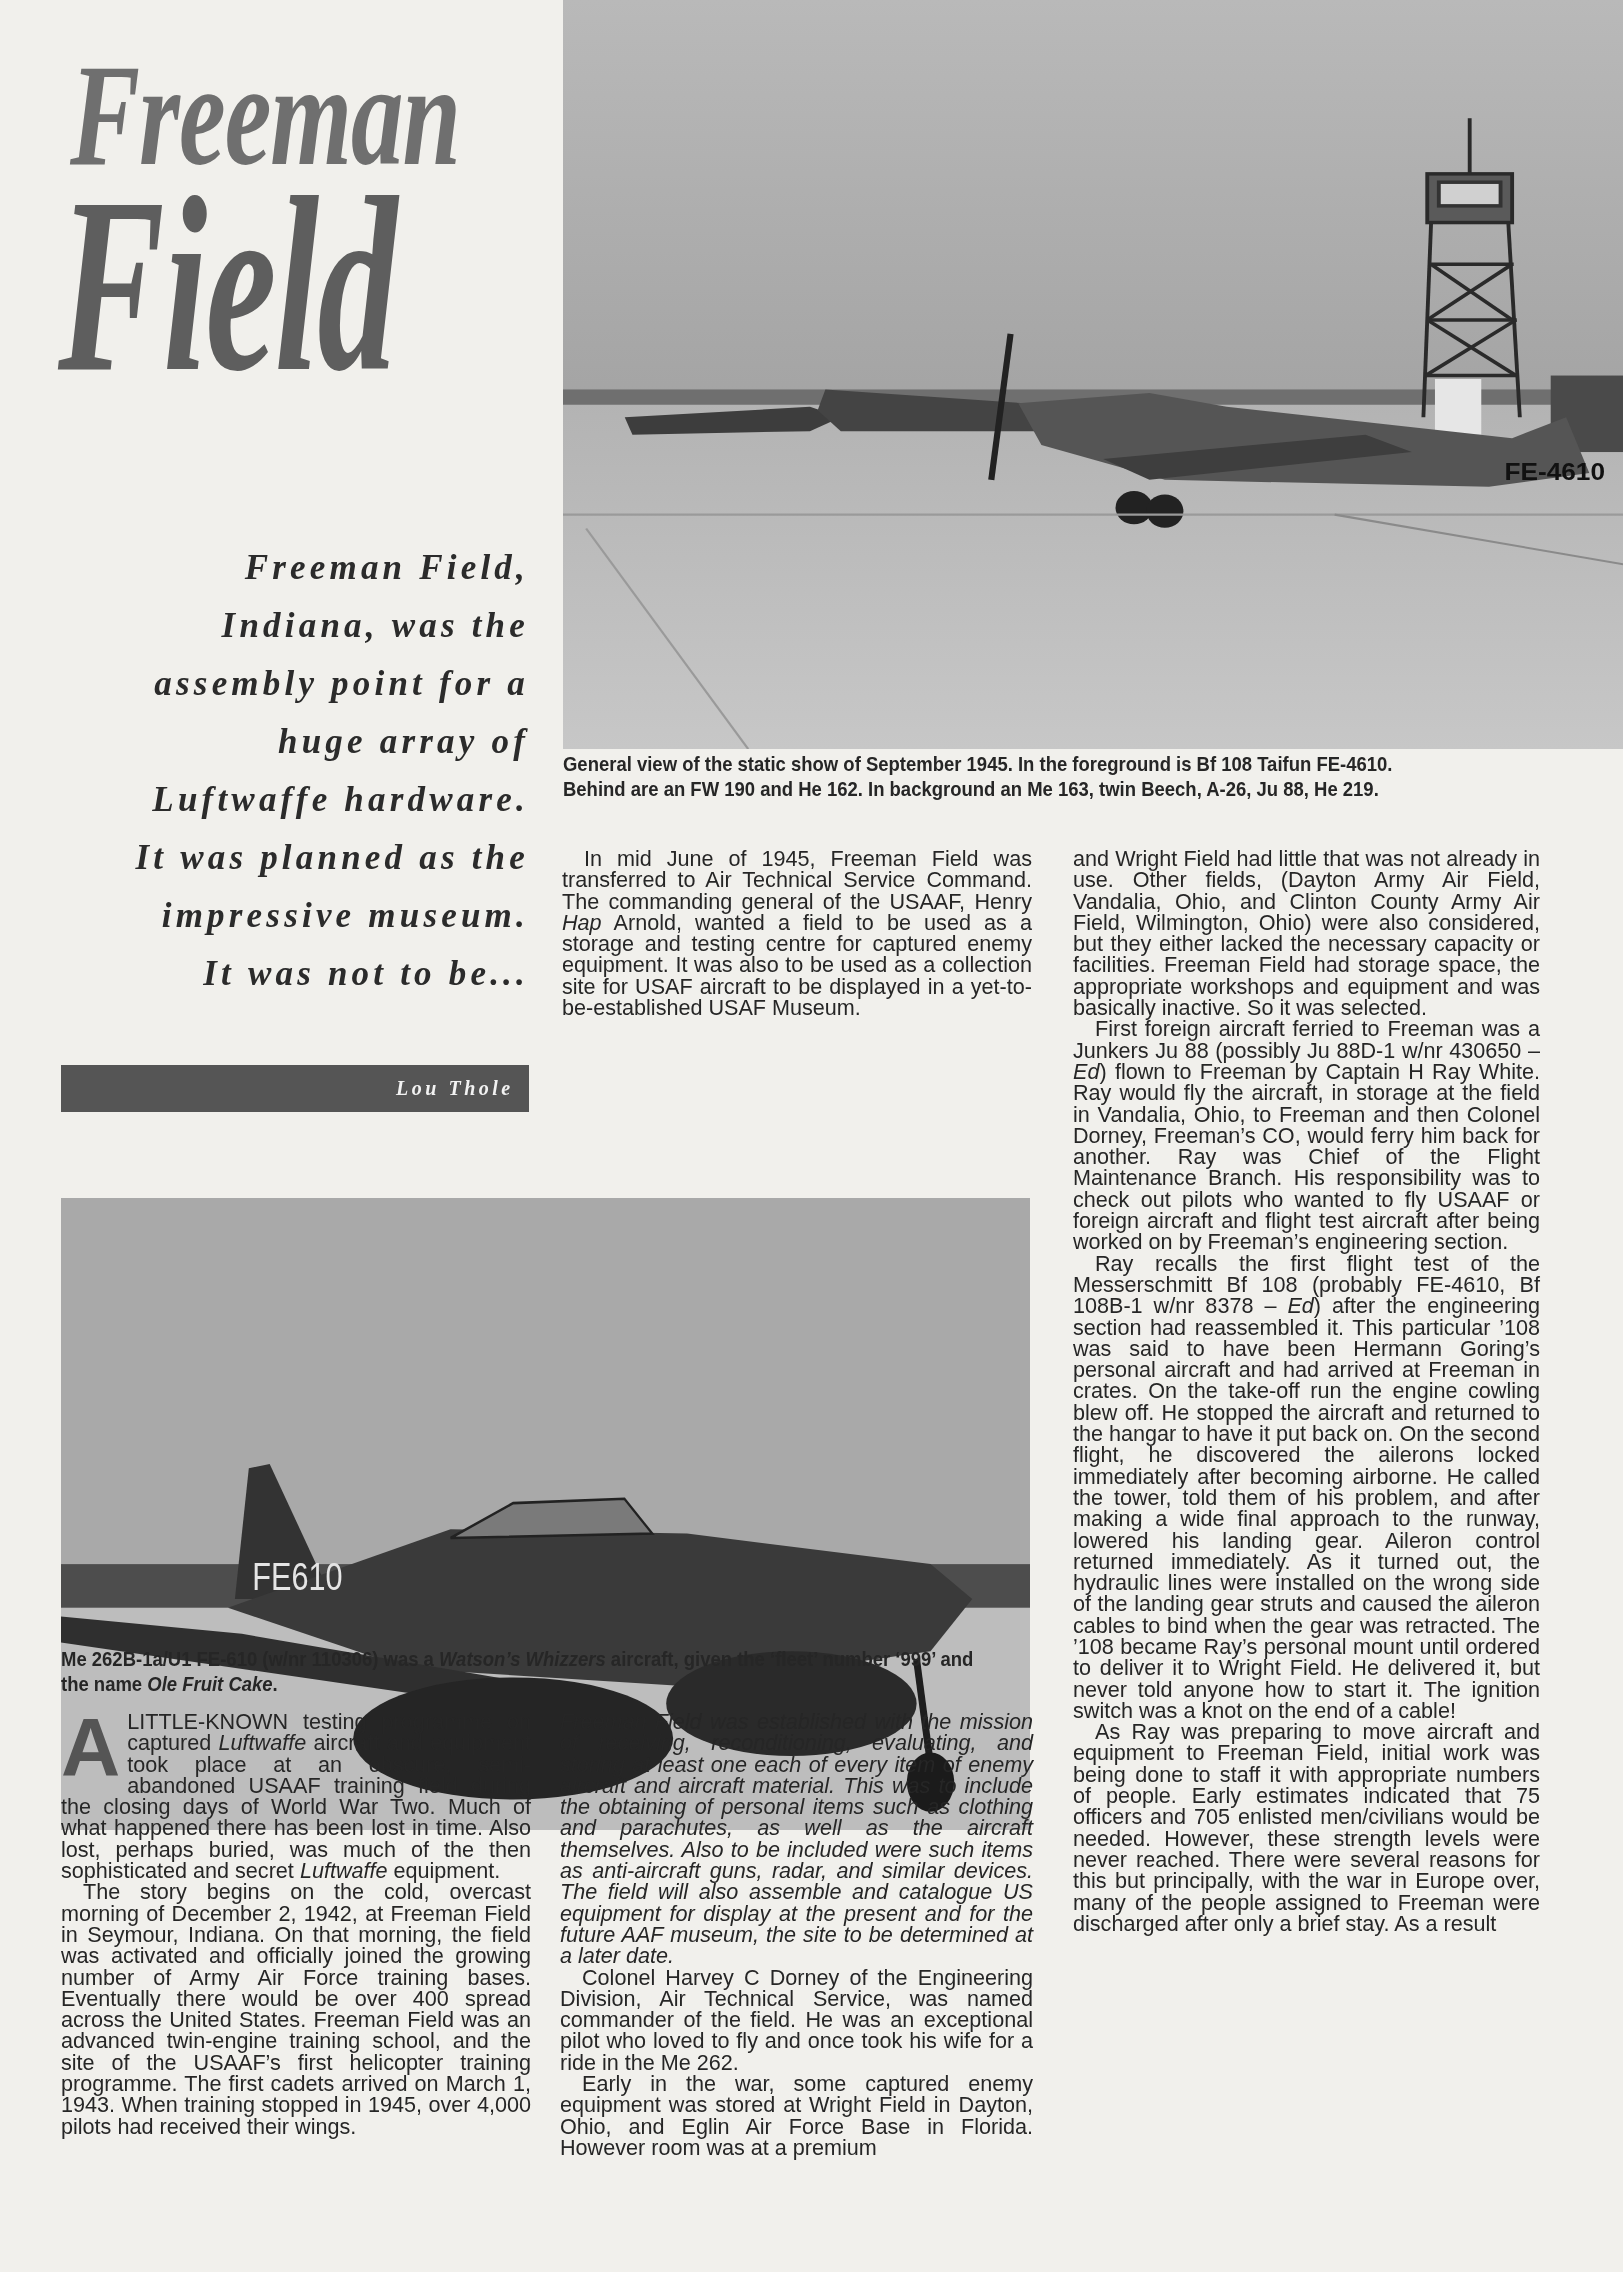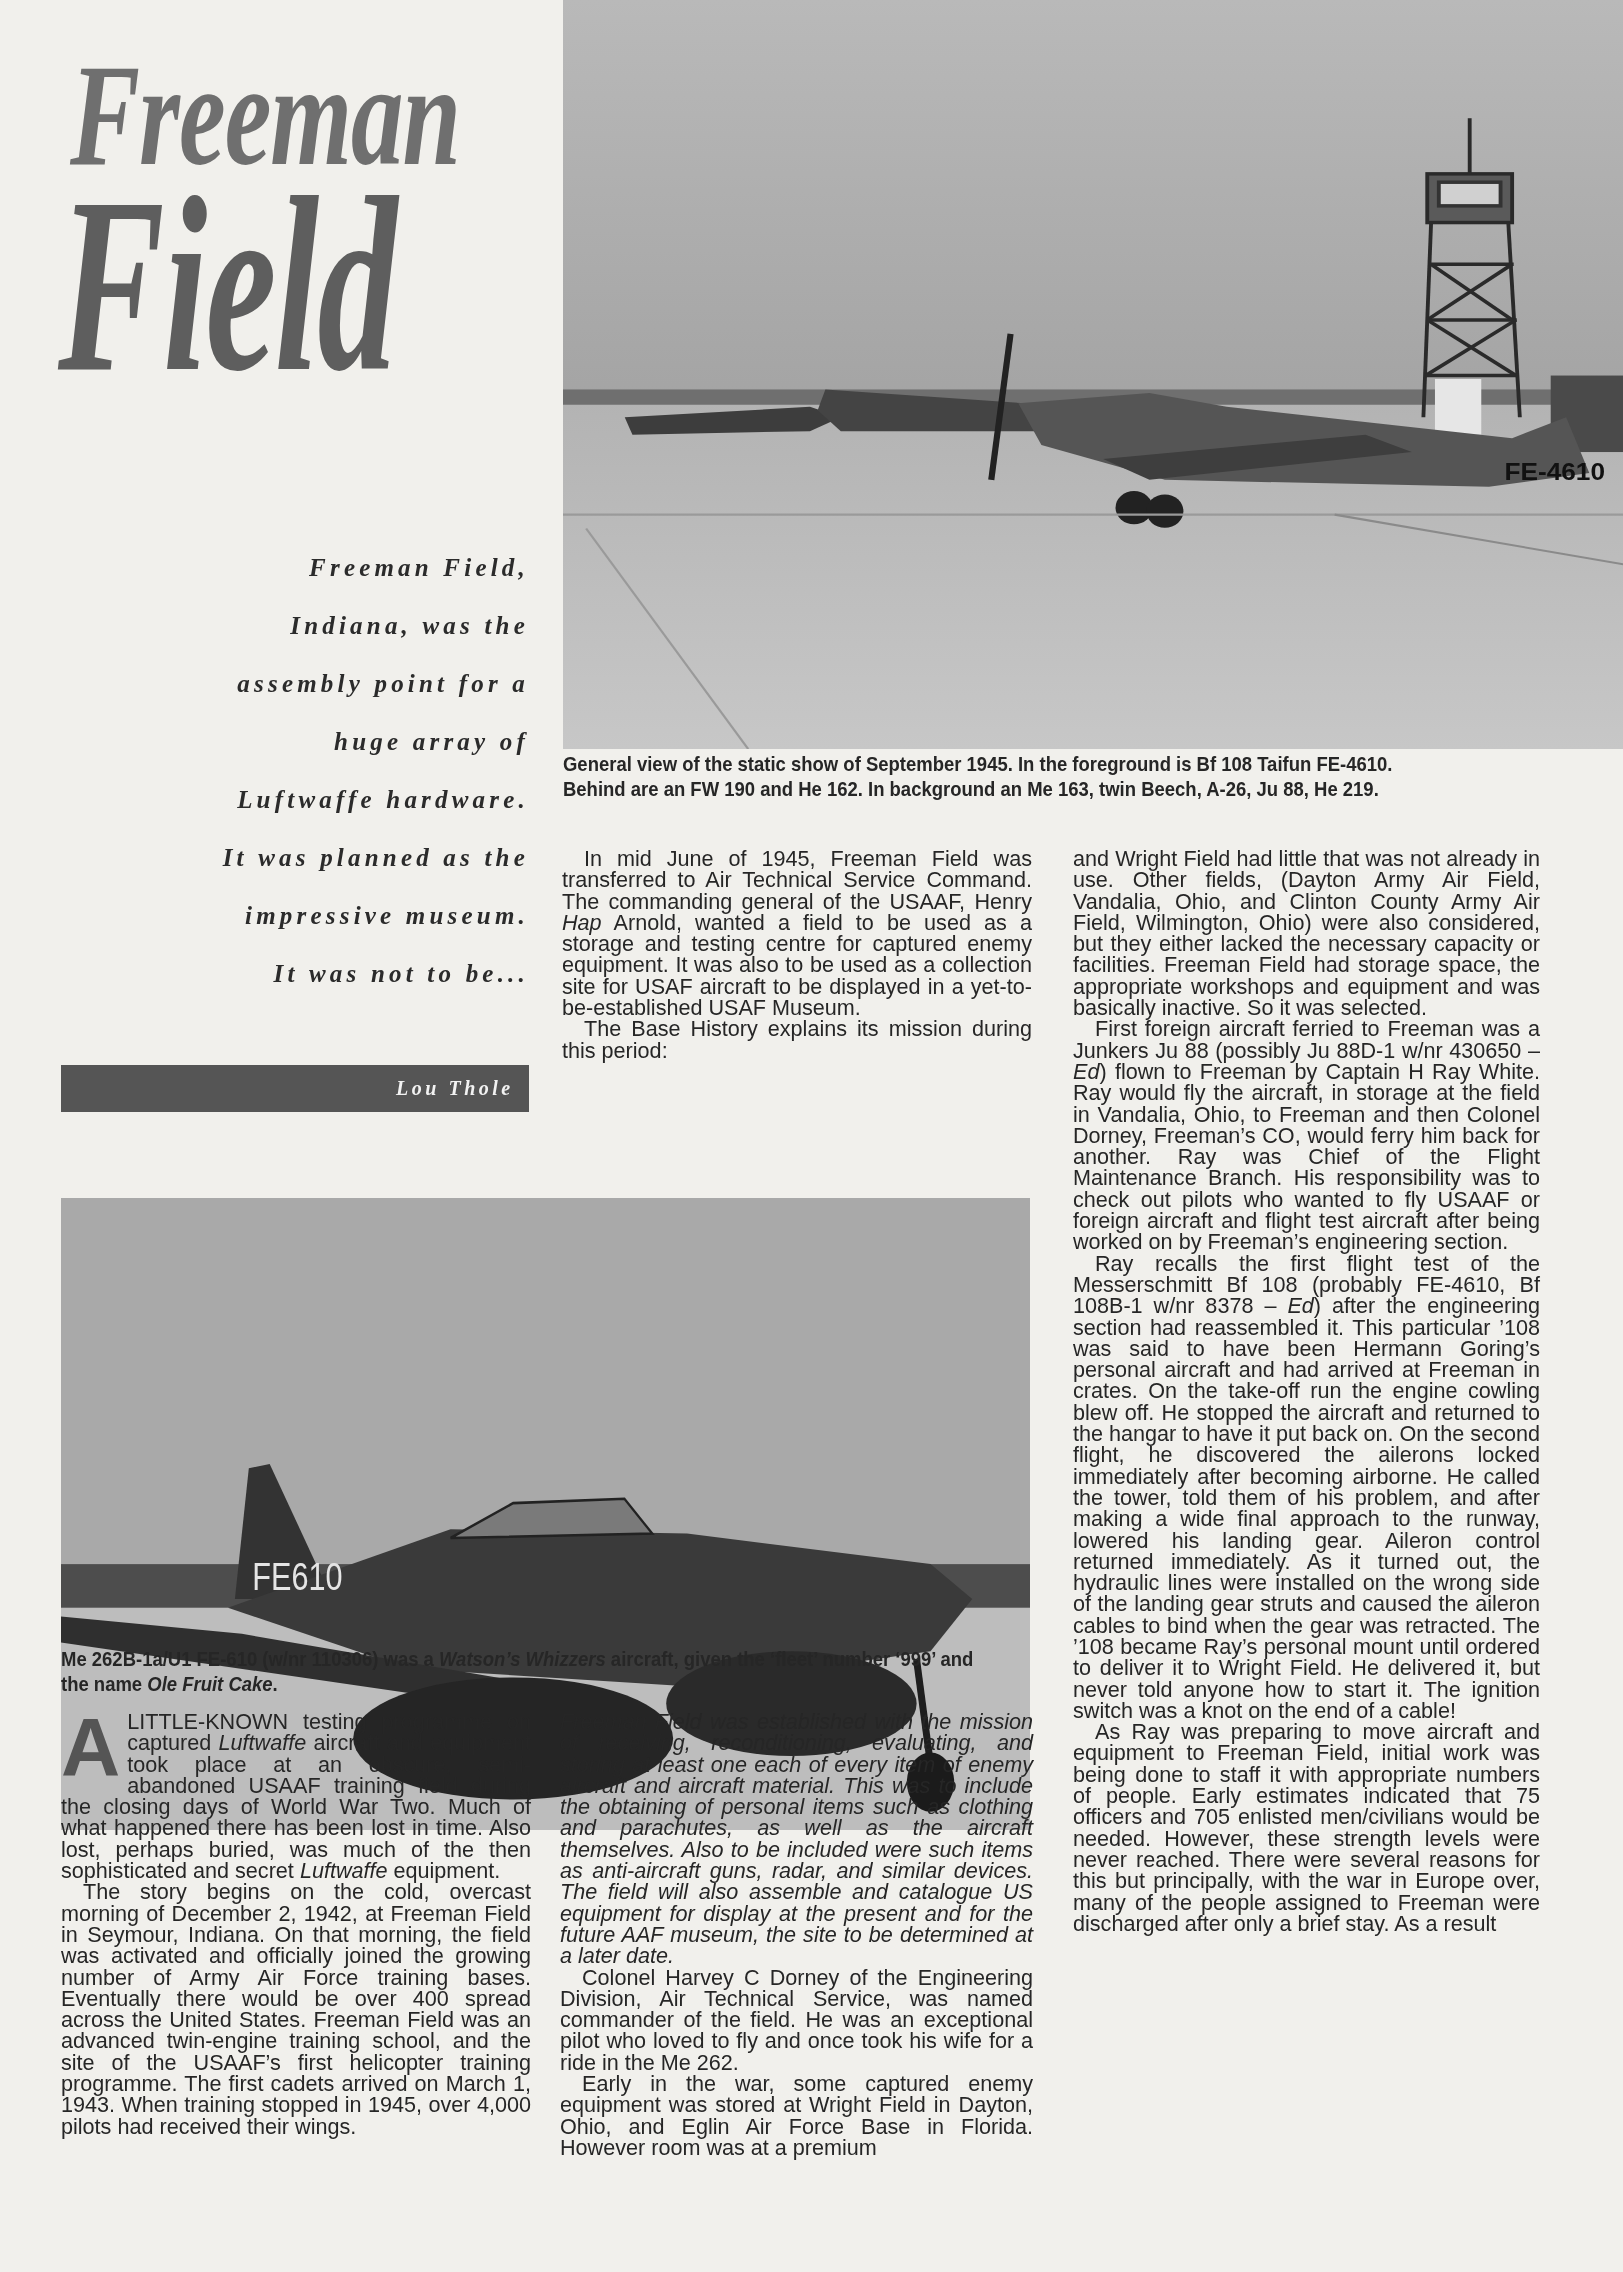--- a/index.html
+++ b/index.html
@@ -24,21 +24,21 @@
     font-family:"Liberation Serif", serif; font-style:italic; font-weight:bold;
     font-size:250px; line-height:250px; color:#5e5e5e;
     transform:scaleX(0.64); transform-origin:left top; white-space:nowrap;
     letter-spacing:-2.8px;
   }
 
   
   .deck {
     left:56px; top:539px; width:473px;
     font-family:"Liberation Serif", serif; font-style:italic; font-weight:bold;
-    font-size:25px; line-height:58px; letter-spacing:4.2px; text-align:right;
+    font-size:35px; line-height:58px; letter-spacing:4.2px; text-align:right;
     color:#2b2b2b;
   }
   .deck div { white-space:nowrap; }
 
   .byline {
     left:61px; top:1065px; width:468px; height:47px;
     background:#555555;
     font-family:"Liberation Serif", serif; font-style:italic; font-weight:bold;
     font-size:20px; line-height:47px; color:#f2f2f2; text-align:right;
     letter-spacing:3.5px; box-sizing:border-box; padding-right:15.3px;
@@ -141,21 +141,20 @@
 
     <line x1="0" y1="740" x2="1524" y2="740" stroke="#9a9a9a" stroke-width="3"></line>
     <line x1="30" y1="760" x2="240" y2="1077" stroke="#9a9a9a" stroke-width="3"></line>
     <line x1="1000" y1="740" x2="1524" y2="840" stroke="#8a8a8a" stroke-width="3"></line>
   </svg>
 </div>
 <div class="abs caption caption-top">General view of the static show of September 1945. In the foreground is Bf 108 Taifun FE-4610. Behind are an FW 190 and He 162. In background an Me 163, twin Beech, A-26, Ju 88, He 219.</div>
 
 <div class="abs col col-mid-top">
   <p class="indent"><span>In mid June of 1945, Freeman Field was transferred to Air Technical Service Command. The commanding general of the USAAF, Henry </span><i>Hap</i><span> Arnold, wanted a field to be used as a storage and testing centre for captured enemy equipment. It was also to be used as a collection site for USAF aircraft to be displayed in a yet-to-be-established USAF Museum.</span></p>
-  <p class="indent"><span>The Base History explains its mission during this period:</span></p>
 </div>
 
 <div class="abs photo photo-bottom">
   <svg viewBox="0 0 1393 725" preserveAspectRatio="none">
     <rect x="0" y="0" width="1393" height="470" fill="#a9a9a9"></rect>
     <rect x="0" y="420" width="1393" height="60" fill="#4d4d4d"></rect>
     <rect x="0" y="470" width="1393" height="255" fill="#bdbdbd"></rect>
     <path d="M250 460 L270 310 L300 305 L390 460 Z" fill="#333"></path>
     <path d="M240 470 L560 380 L900 385 L1250 420 L1310 460 L1250 520 L900 560 L500 540 Z" fill="#3a3a3a"></path>
     <path d="M560 390 L650 350 L810 345 L850 385 Z" fill="#7a7a7a" stroke="#222" stroke-width="3"></path>

